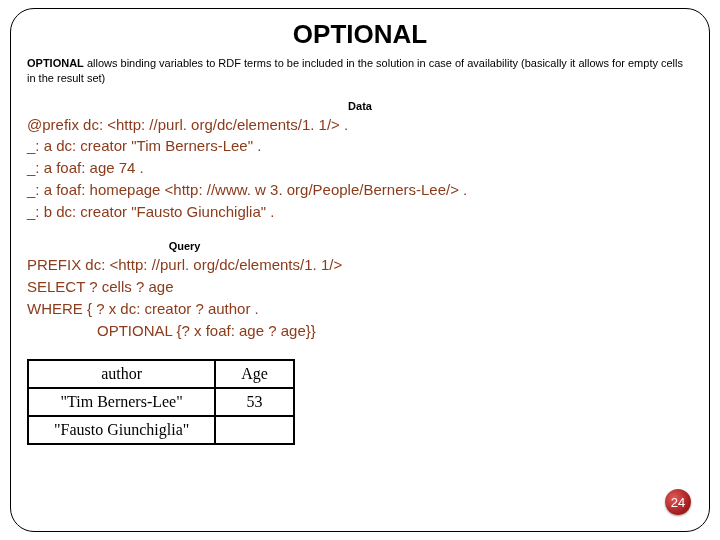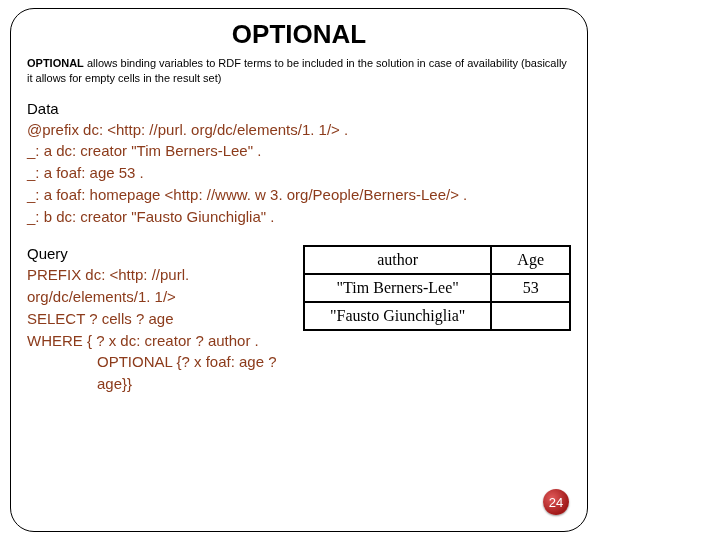--- a/index.html
+++ b/index.html
@@ -8,53 +8,55 @@
     height: 540px;
     background: #fff;
     font-family: Arial, Helvetica, sans-serif;
     position: relative;
     overflow: hidden;
   }
   .slide {
     position: absolute;
     left: 10px;
     top: 8px;
-    width: 578px;
+    width: 700px;
     height: 524px;
     border: 1.5px solid #000;
     border-radius: 24px;
     padding: 10px 16px 12px 16px;
   }
   .title {
     text-align: center;
     font-weight: bold;
     font-size: 26px;
     margin-bottom: 6px;
   }
   .intro {
     font-size: 11px;
     line-height: 1.35;
     margin-bottom: 14px;
   }
   .intro .kw { font-weight: bold; }
   .section-head {
-    font-weight: normal;
-    font-size: 15px;
+    font-weight: bold;
+    font-size: 11px;
     margin-bottom: 2px;
+    text-align: center;
   }
   .data-block, .query-block {
     font-size: 15px;
     color: #8c3b1b;
     line-height: 1.45;
   }
   .data-block { margin-bottom: 18px; }
   .bottom-row {
     display: flex;
-    gap: 26px;
+    gap: 18px;
     align-items: flex-start;
+    flex-direction: column;
   }
   .query-col { flex: 1; }
   .query-block .ind { padding-left: 70px; }
   .table-col { flex-shrink: 0; }
   table {
     border-collapse: collapse;
     font-family: "Times New Roman", Times, serif;
     font-size: 16px;
   }
   td, th {
@@ -88,21 +90,21 @@
   <div class="title">OPTIONAL</div>
 
   <p class="intro">
     <span class="kw">OPTIONAL</span><span> allows binding variables to RDF terms to be included in the solution in case of availability (basically it allows for empty cells in the result set)</span>
   </p>
 
   <div class="section-head">Data</div>
   <div class="data-block">
     <div>@prefix dc:   &lt;http: //purl. org/dc/elements/1. 1/&gt; .</div>
     <div>_: a dc: creator "Tim Berners-Lee" .</div>
-    <div>_: a foaf: age 53 .</div>
+    <div>_: a foaf: age 74 .</div>
     <div>_: a foaf: homepage &lt;http: //www. w 3. org/People/Berners-Lee/&gt; .</div>
     <div>_: b dc: creator "Fausto Giunchiglia" .</div>
   </div>
 
   <div class="bottom-row">
     <div class="query-col">
       <div class="section-head" style="color:#000">Query</div>
       <div class="query-block">
         <div>PREFIX  dc:  &lt;http: //purl. org/dc/elements/1. 1/&gt;</div>
         <div>SELECT ? cells ? age</div>

